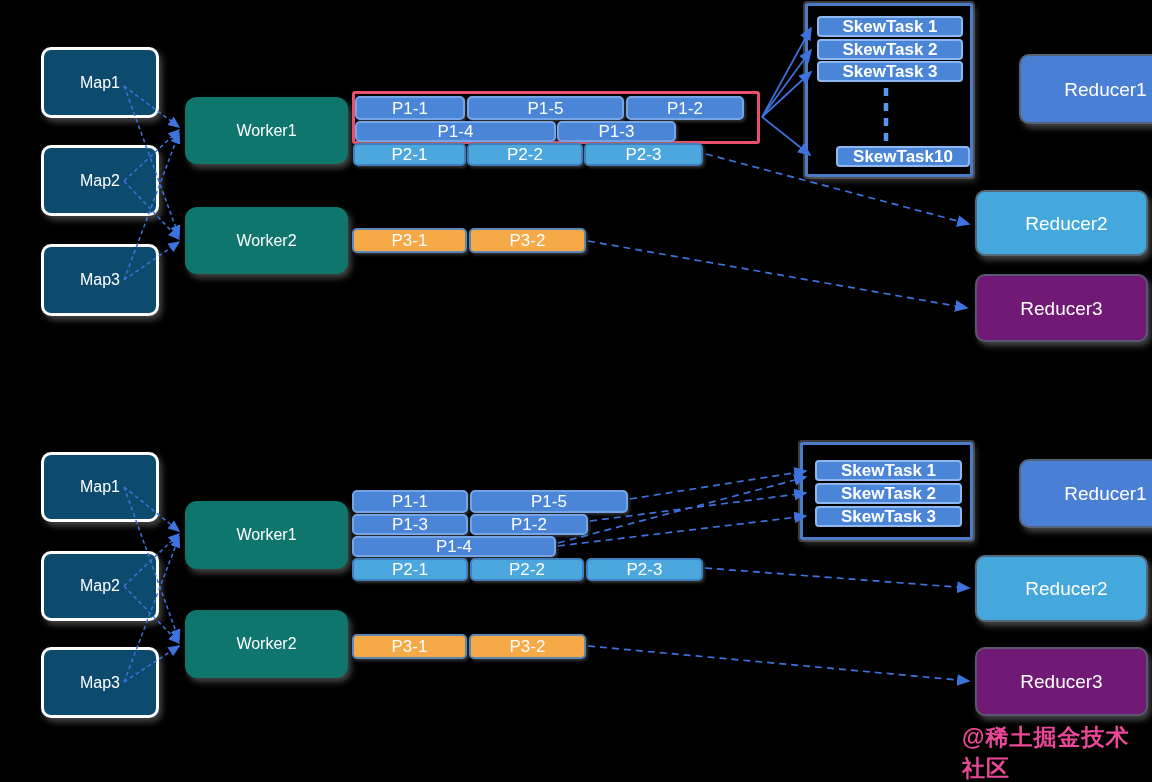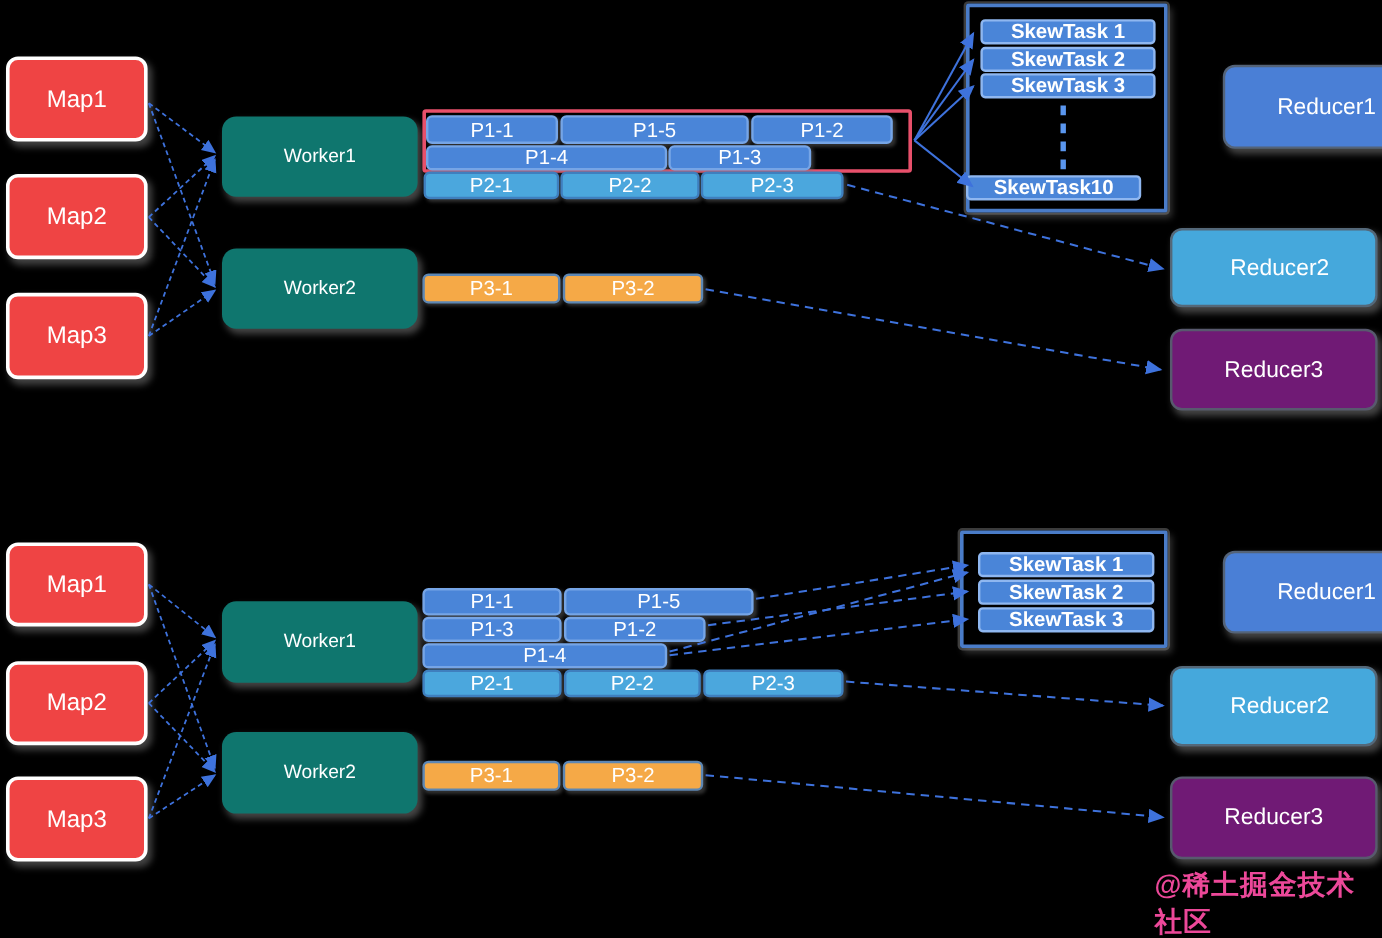--- a/index.html
+++ b/index.html
@@ -6,22 +6,22 @@
   #canvas {
     position:relative; width:1152px; height:782px; background:#000;
     font-family:"Liberation Sans", sans-serif; overflow:hidden;
   }
   .box {
     position:absolute; box-sizing:border-box;
     display:flex; align-items:center; justify-content:center;
     color:#fff; text-align:left; line-height:1;
   }
   .map {
-    background:#ef4444; border:3px solid #fff; border-radius:10px;
-    font-size:20px; box-shadow:3px 4px 6px rgba(150,150,150,.45);
+    background:#0c4a6e; border:3px solid #fff; border-radius:10px;
+    font-size:16px; box-shadow:3px 4px 6px rgba(150,150,150,.45);margin-left:36px;
   }
   .worker {
     background:#0f766e; border-radius:12px; font-size:16px;
     box-shadow:3px 4px 6px rgba(140,140,140,.5);
   }
   .bar { border-radius:5px; font-size:17px; box-shadow:2px 2px 3px rgba(120,120,120,.4); }
   .p1  { background:#4A85D8; border:2px solid #76A5E6; }
   .p2  { background:#4BA7DD; border:2px solid #3F7FBE; }
   .p3  { background:#F5A947; border:2px solid #5D87B4; }
   .skewbar { background:#4A85D8; border:2px solid #8FB7F0; border-radius:4px; font-size:17px; font-weight:bold; }
@@ -72,21 +72,21 @@
   <div class="box bar p2" style="left:467px;top:143px;width:116px;height:23px">P2-2</div>
   <div class="box bar p2" style="left:584px;top:143px;width:119px;height:23px">P2-3</div>
 
   <div class="box bar p3" style="left:352px;top:228px;width:115px;height:25px">P3-1</div>
   <div class="box bar p3" style="left:469px;top:228px;width:117px;height:25px">P3-2</div>
 
   <div class="group-skew" style="left:805px;top:3px;width:168px;height:174px"></div>
   <div class="box skewbar" style="left:817px;top:16px;width:146px;height:21px">SkewTask 1</div>
   <div class="box skewbar" style="left:817px;top:39px;width:146px;height:21px">SkewTask 2</div>
   <div class="box skewbar" style="left:817px;top:61px;width:146px;height:21px">SkewTask 3</div>
-  <div class="box skewbar" style="left:805px;top:146px;width:146px;height:21px">SkewTask10</div>
+  <div class="box skewbar" style="left:836px;top:146px;width:134px;height:21px">SkewTask10</div>
 
   <div class="box reducer r-blue" style="left:975px;top:54px;width:173px;height:70px">Reducer1</div>
   <div class="box reducer r-cyan" style="left:975px;top:190px;width:173px;height:66px">Reducer2</div>
   <div class="box reducer r-orange" style="left:975px;top:274px;width:173px;height:68px">Reducer3</div>
 
   <div class="box map" style="left:5px;top:452px;width:118px;height:70px">Map1</div>
   <div class="box map" style="left:5px;top:551px;width:118px;height:70px">Map2</div>
   <div class="box map" style="left:5px;top:647px;width:118px;height:71px">Map3</div>
 
   <div class="box worker" style="left:185px;top:501px;width:163px;height:68px">Worker1</div>

